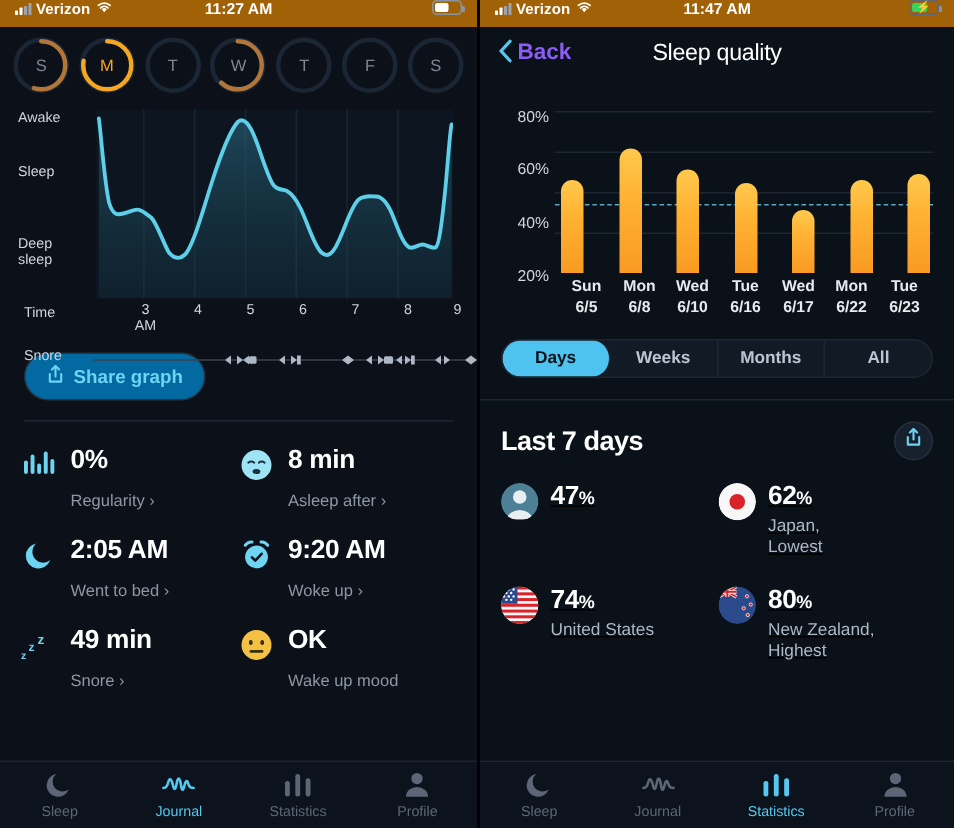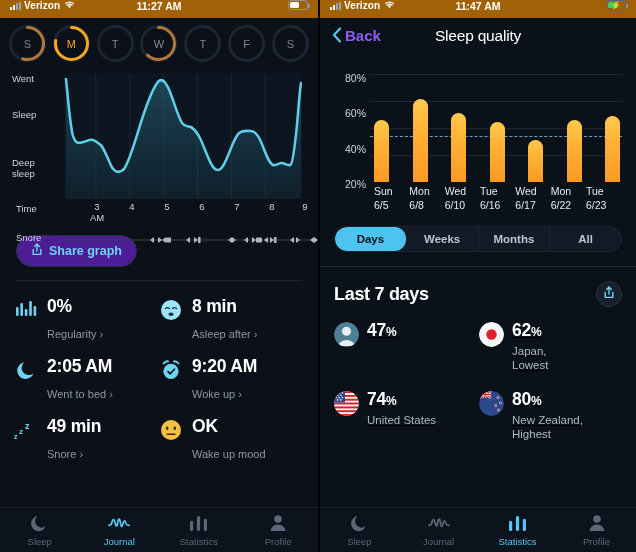--- a/index.html
+++ b/index.html
@@ -94,21 +94,21 @@
   .snorerow {
     position: absolute; left: 8px; right: 8px; top: 158px; height: 16px;
     font-size: 9.5px; color: #cfd6de;
   }
   .snorerow .cap { position:absolute; left:0; top:1px; }
 
   
   .sharebtn {
     margin: 12px 0 0 16px;
     display: inline-flex; align-items: center; gap: 6px;
-    background: #4c1d95; border: 1px solid #263243;
+    background: #0369a1; border: 1px solid #263243;
     color: #6fd3f2; font-size: 12.5px; font-weight: 600;
     padding: 7px 14px; border-radius: 16px; cursor: pointer;
   }
   .divider { height: 1px; background: #1d2733; margin: 13px 16px 0 16px; }
 
   
   .statgrid {
     display: grid; grid-template-columns: 1fr 1fr;
     row-gap: 17px; padding: 16px 14px 0 14px;
   }
@@ -167,21 +167,21 @@
   }
   .barcol { display: flex; flex-direction: column; align-items: center; justify-content: flex-end; height: 100%; }
   .bar {
     width: 15px; border-radius: 8px 8px 0 0;
     background: linear-gradient(180deg, #ffc94d 0%, #ffb233 40%, #f99a23 100%);
   }
   .xlabels {
     position: absolute; left: 44px; right: 6px; bottom: 0; height: 36px;
     display: flex; justify-content: space-between;
   }
-  .xlab { width: 34px; text-align: left; color: #e6ebf0; font-size: 10.5px; font-weight: 400; line-height: 14px; }
+  .xlab { width: 34px; text-align: center; color: #e6ebf0; font-size: 10.5px; font-weight: 700; line-height: 14px; }
 
   
   .segwrap {
     margin: 6px 14px 0 14px; display: flex;
     background: #121a26; border-radius: 14px; overflow: hidden;
     border: 1px solid #1d2733;
   }
   .seg {
     flex: 1; text-align: center; padding: 6px 0;
     font-size: 11.5px; font-weight: bold; color: #bcc6d2;
@@ -284,21 +284,21 @@
       </div>
       <div class="daycircle">
         <span class="ring"></span>
         <span class="lbl">S</span>
       </div>
     </div>
 
     <div class="graphwrap">
       <div class="graph">
         <div class="ylabels">
-          <div class="yl-awake">Went</div>
+          <div class="yl-awake">Awake</div>
           <div class="yl-sleep">Sleep</div>
           <div class="yl-deep">
             <span>Deep</span><br>
             <span>sleep</span>
           </div>
         </div>
         <div class="plot">
           <svg width="100%" height="100%" viewBox="0 0 246 126" preserveAspectRatio="none">
             <defs>
               <linearGradient id="hypFill" x1="0" y1="0" x2="0" y2="1">

